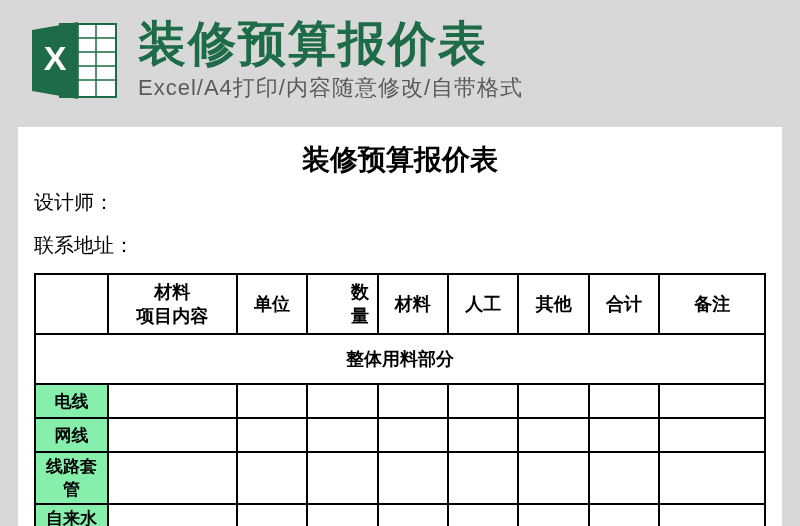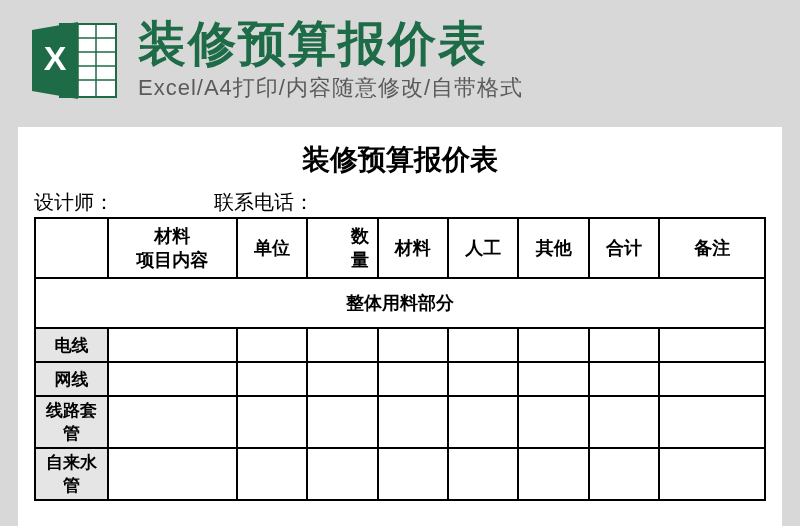--- a/index.html
+++ b/index.html
@@ -48,24 +48,24 @@
     }
     .doc-title {
       text-align: center;
       font-size: 28px;
       font-weight: bold;
       color: #000;
       margin-bottom: 10px;
     }
     .info-row {
       display: flex;
-      gap: 60px;
+      gap: 40px;
       font-size: 20px;
       color: #000;
-      margin-bottom: 1px;
+      margin-bottom: 16px;
     }
     .info-row span:first-child { min-width: 120px; }
     .info-row2 {
       font-size: 20px;
       color: #000;
       margin-bottom: 14px;
     }
     table {
       width: 100%;
       border-collapse: collapse;
@@ -91,21 +91,21 @@
     .section-row td {
       height: 50px;
       font-size: 18px;
     }
     .data-row td {
       height: 34px;
       font-size: 17px;
       font-weight: bold;
     }
     .data-row td:first-child {
-      background: #e5e5e5;
+      background: #86efac;
     }
   </style>
 </head>
 <body>
 
 <div class="header">
   <div class="excel-icon">
     <svg width="90" height="85" viewBox="0 0 90 85">
       <rect x="30" y="6" width="56" height="73" fill="#ffffff" stroke="#1d6b47" stroke-width="2"></rect>
       <line x1="48" y1="6" x2="48" y2="79" stroke="#1d6b47" stroke-width="1.5"></line>
@@ -121,21 +121,23 @@
   <div class="header-text">
     <div class="title">装修预算报价表</div>
     <div class="subtitle">Excel/A4打印/内容随意修改/自带格式</div>
   </div>
 </div>
 
 <div class="document">
   <div class="doc-title">装修预算报价表</div>
   <div class="info-row">
     <span>设计师：</span>
-    <span>联系电话：</span>
+  </div>
+  <div class="info-row2">
+    <span>联系地址：</span>
   </div>
 
   <table>
     <thead>
       <tr>
         <th class="col-blank"></th>
         <th class="col-material" style="white-space:pre-line">材料
 项目内容</th>
         <th class="col-unit">单位</th>
         <th class="col-qty">数量</th>

